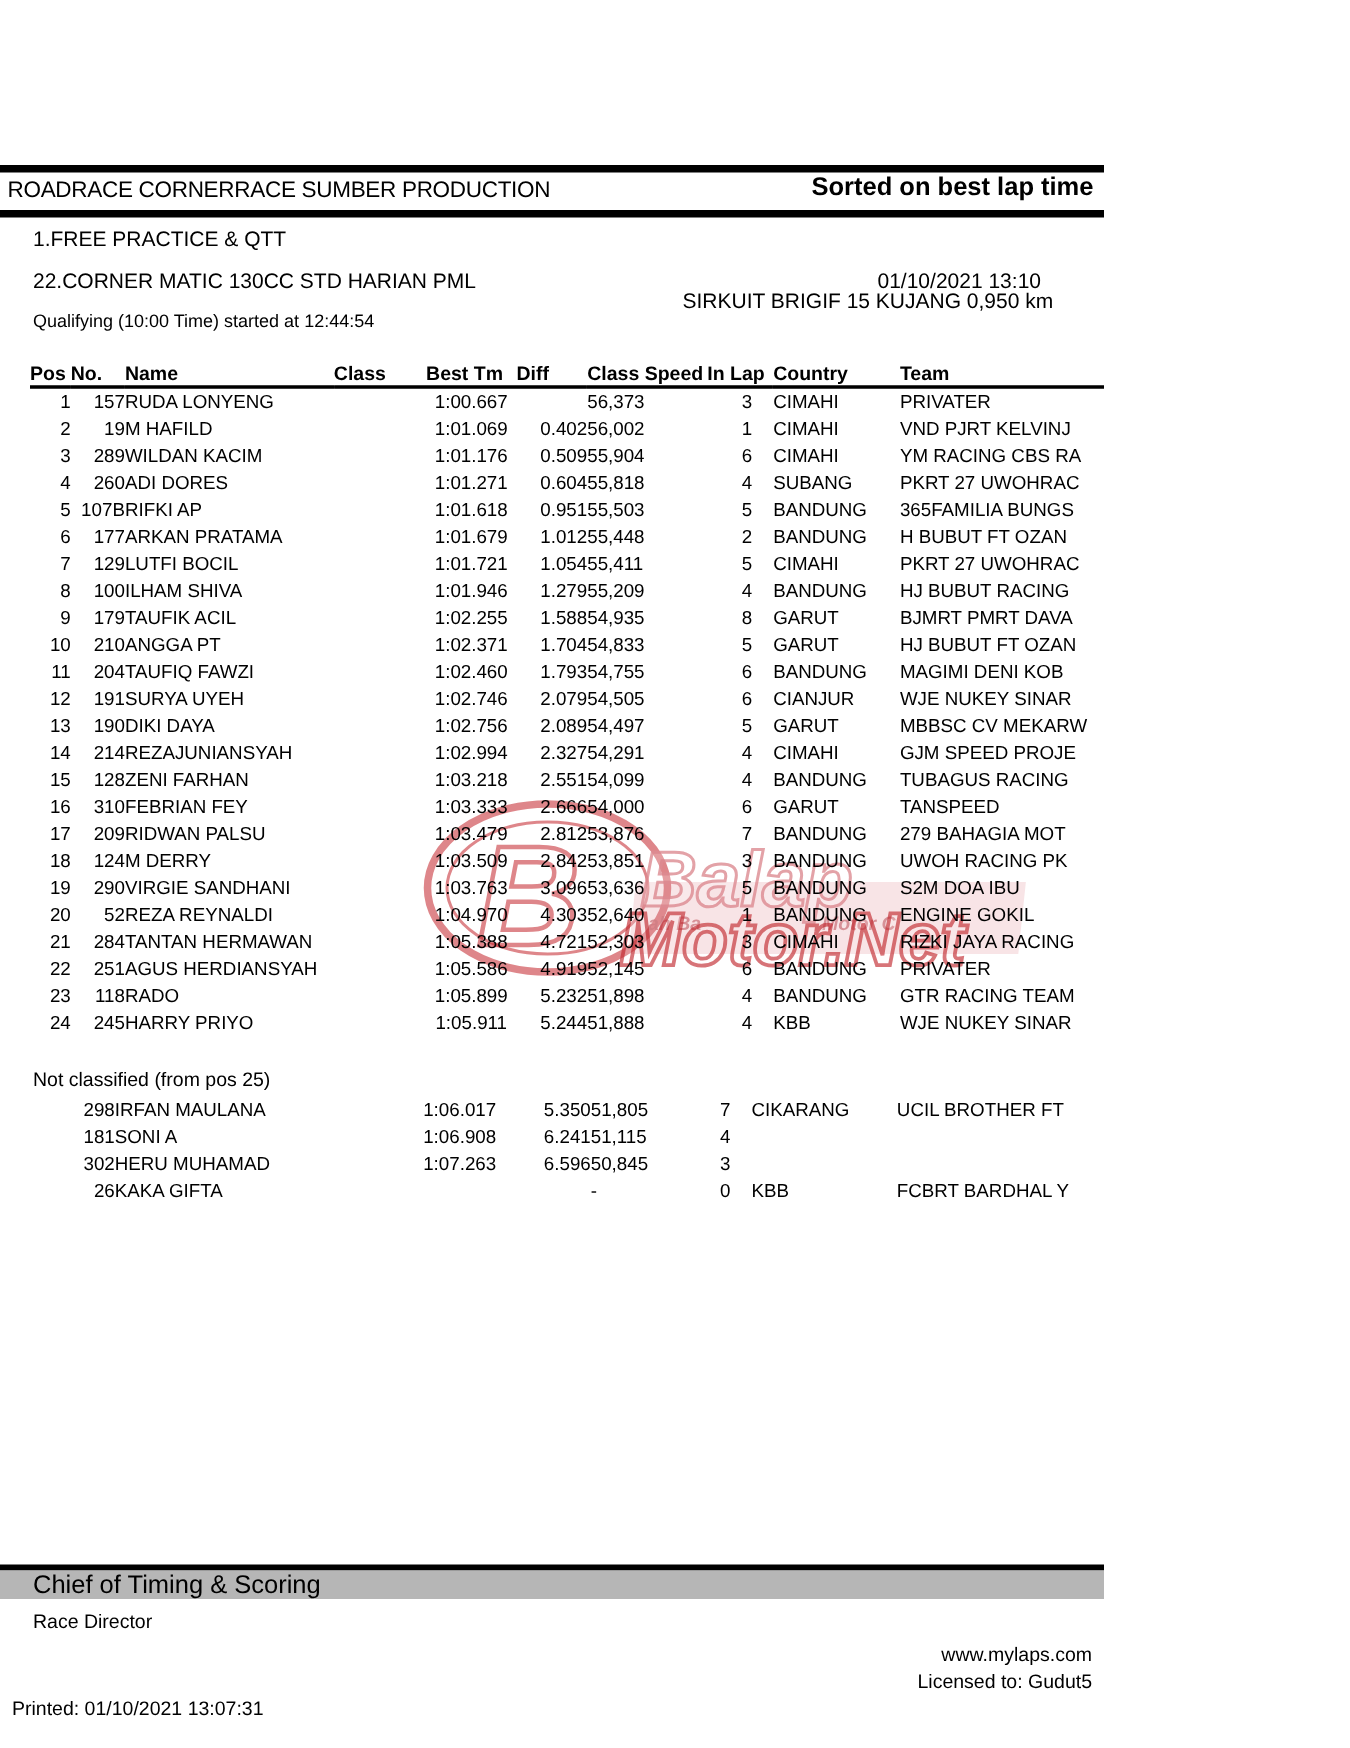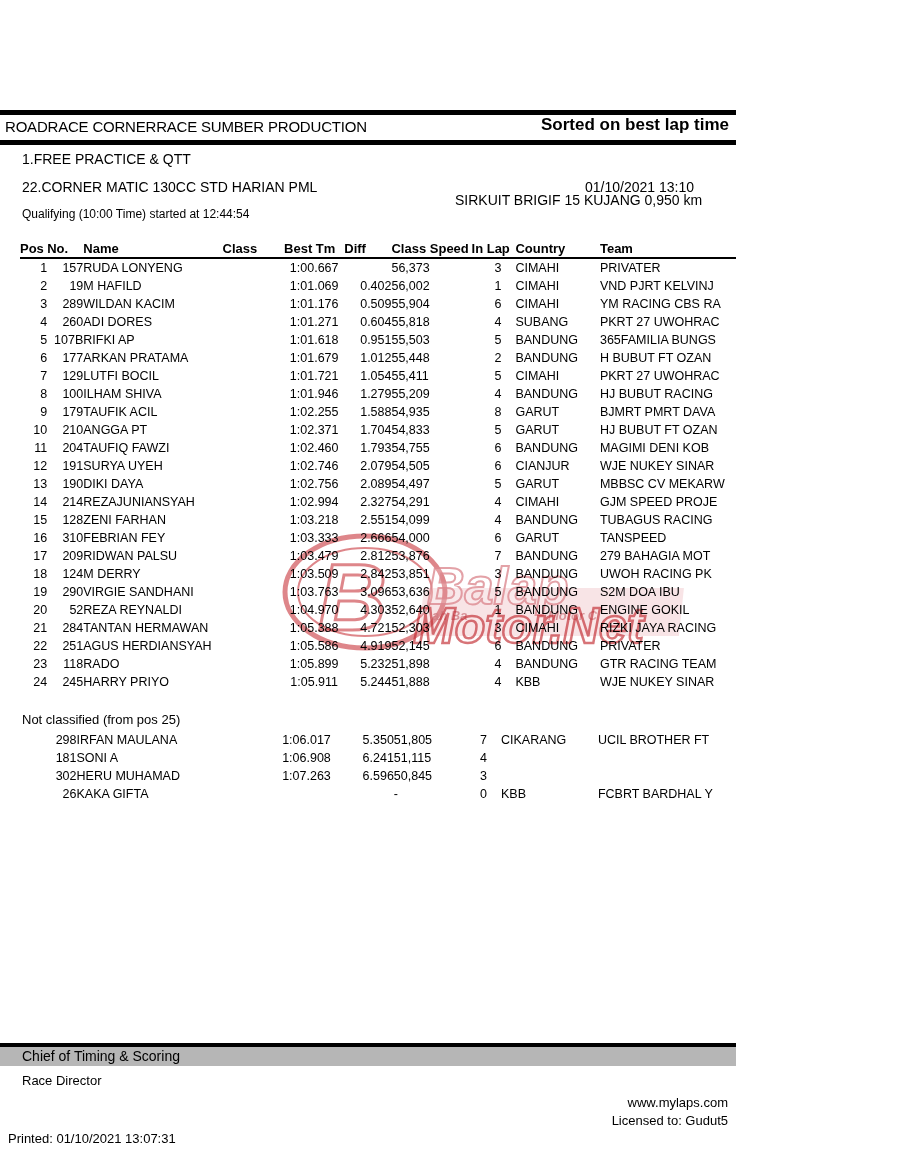--- a/index.html
+++ b/index.html
@@ -38,21 +38,21 @@
   .c-country{padding-left:16px;}
   .c-team{padding-left:12px;overflow:hidden;}
 
   .nc-label{position:absolute;left:22px;top:712px;font-size:13px;z-index:2;}
 
   .watermark{position:absolute;left:280px;top:530px;width:430px;height:125px;
              z-index:1;pointer-events:none;}
   .watermark text{font-family:"Liberation Sans",sans-serif;}
 
   .graybar{position:absolute;left:0;top:1047px;width:900px;height:19px;background:#b6b6b6;
-           font-size:14px;line-height:19px;}
+           font-size:17px;line-height:19px;}
   .graybar .chief{position:absolute;left:22px;top:0;}
   .graybar .orbits{position:absolute;right:8px;top:0;}
   .race-director{position:absolute;left:22px;top:1073px;font-size:13px;}
   .website{position:absolute;right:8px;top:1095px;font-size:13px;}
   .licensed{position:absolute;right:8px;top:1113px;font-size:13px;}
   .printed{position:absolute;left:8px;top:1131px;font-size:13px;}
 </style>
 </head>
 <body>
 

